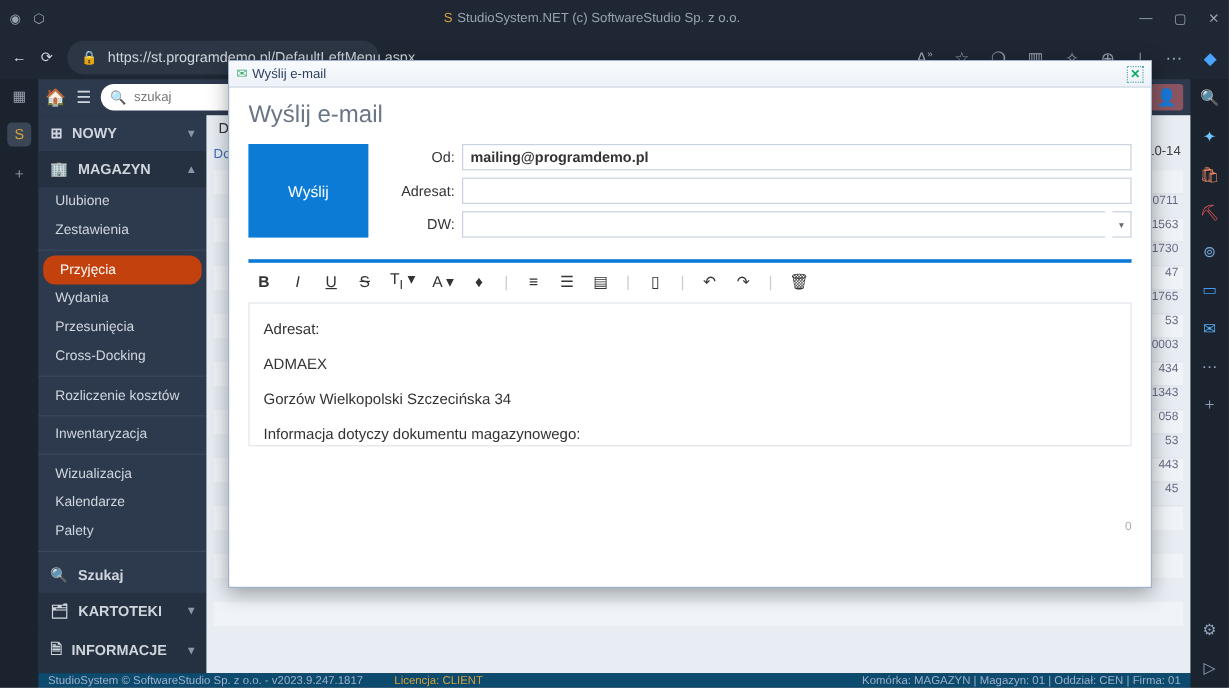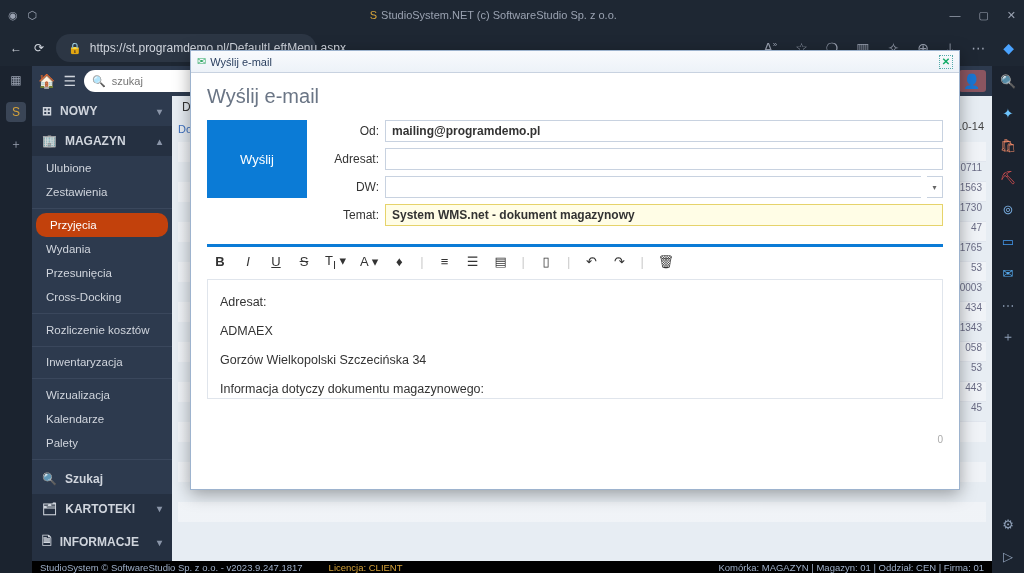--- a/index.html
+++ b/index.html
@@ -88,21 +88,21 @@
 .ed-bar { margin-top:18px; border-top:3px solid #0b7bd6; padding-top:6px; display:flex; gap:14px; align-items:center; color:#333; font-size:13px; padding-left:6px; }
 .ed-bar .tb { cursor:pointer; min-width:14px; text-align:center; }
 .ed-bar .sep2 { color:#ccc; }
 
 
 .ed-area { margin-top:8px; border:1px solid #e0e5ec; height:120px; padding:10px 12px; font-size:12.5px; color:#333; line-height:2; overflow-y:auto; position:relative; }
 .ed-area p { margin-bottom:4px; }
 .ed-count { position:absolute; right:16px; bottom:44px; font-size:10px; color:#aaa; }
 
 
-.footer { position:absolute; left:32px; right:32px; bottom:0; height:12px; background:#000000; font-size:9.5px; color:#9fb0c9; display:flex; align-items:flex-end; padding:0 8px; }
+.footer { position:absolute; left:32px; right:32px; bottom:0; height:12px; background:#0c4a6e; font-size:9.5px; color:#9fb0c9; display:flex; align-items:flex-end; padding:0 8px; }
 .footer .f-right { margin-left:auto; }
 .footer .lic { color:#d6a33a; margin-left:10px;padding-left:16px; }
 </style>
 </head>
 <body>
 
 <div class="titlebar">
   <div class="tb-left">
     <span>◉</span>
     <span>⬡</span>
@@ -280,24 +280,20 @@
           <input value="mailing@programdemo.pl" style="">
         </div>
         <div class="frow">
           <label>Adresat:</label>
           <input value="" style="">
         </div>
         <div class="frow">
           <label>DW:</label>
           <input style="border-right: none;" value="">
           <span class="drop">▾</span>
-        </div>
-        <div class="frow temat">
-          <label>Temat:</label>
-          <input value="System WMS.net - dokument magazynowy " style="">
         </div>
       </div>
     </div>
 
     <div class="ed-bar">
       <span class="tb"><b>B</b></span>
       <span class="tb"><i>I</i></span>
       <span class="tb"><u>U</u></span>
       <span class="tb"><s>S</s></span>
       <span class="tb">T<sub>I</sub> ▾</span>

